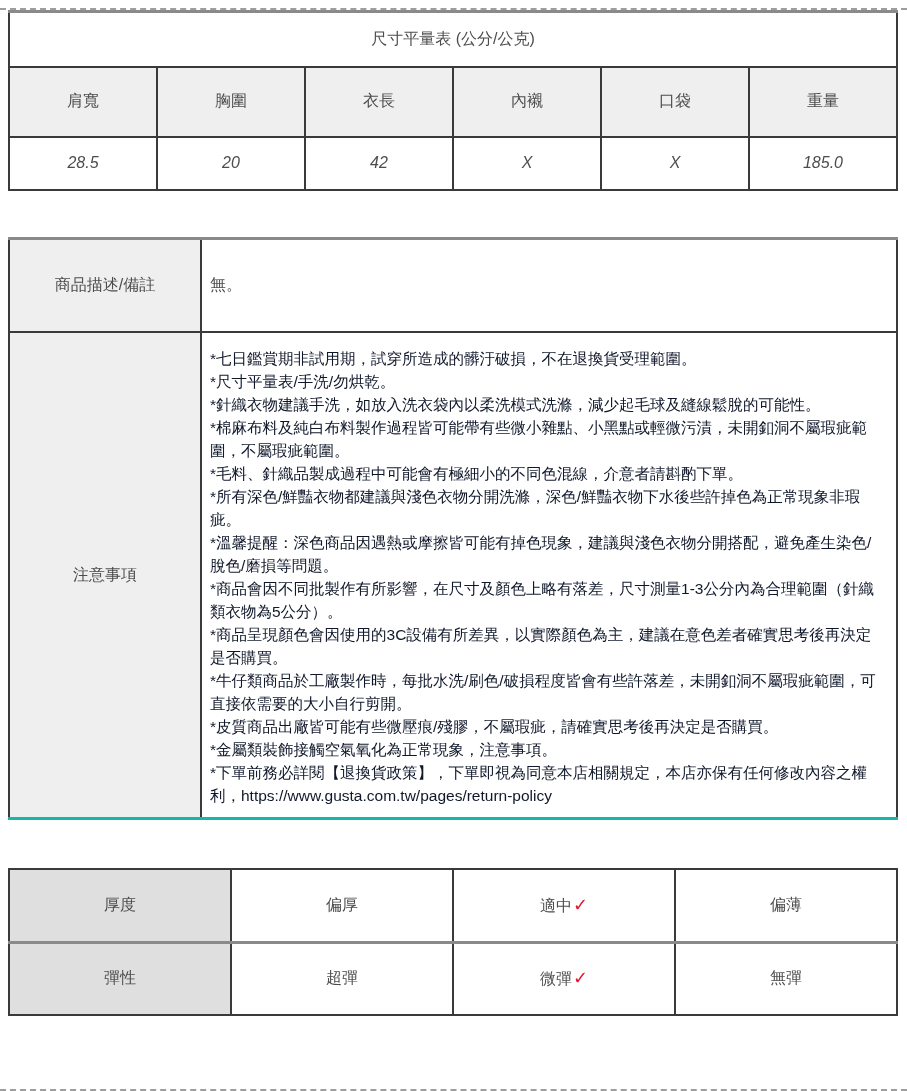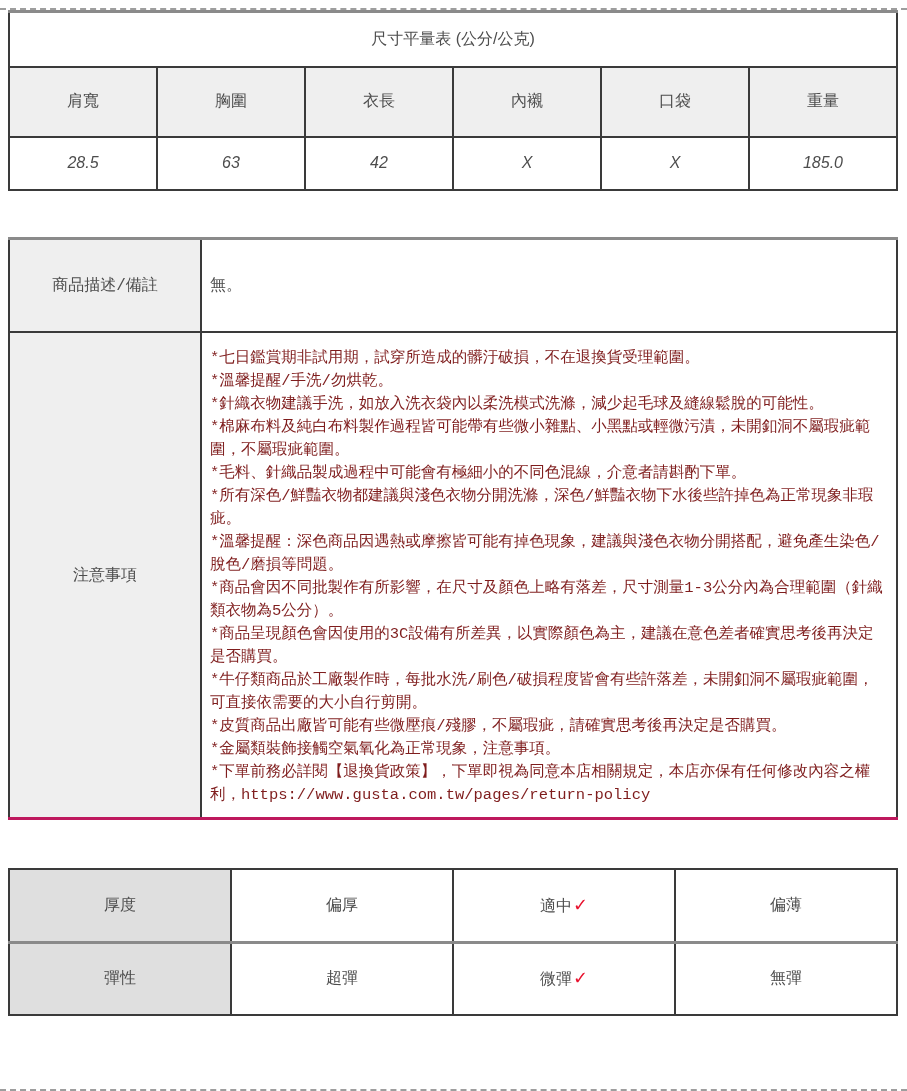--- a/index.html
+++ b/index.html
@@ -32,35 +32,35 @@
     color: #4d4d4d;
     padding: 0;
     overflow: hidden;
   }
   
   .t1 { border-top: 3px solid #8a8a8a; }
   .t1 .title-cell { height: 55px; background: #ffffff; }
   .t1 .head td { height: 70px; background: #efefef; }
   .t1 .vals td { height: 53px; background: #ffffff; font-style: italic; }
   
-  .t2 { border-top: 3px solid #8a8a8a; border-bottom: 3px solid #be185d; margin-top: 46px; font-family: Liberation Mono, monospace; }
+  .t2 { border-top: 3px solid #8a8a8a; border-bottom: 3px solid #14b8a6; margin-top: 46px; }
   .t2 .lbl {
     width: 192px; background: #efefef;
     text-align: center; vertical-align: middle;
   }
   .t2 .cnt {
     background: #ffffff; text-align: left; vertical-align: middle;
     padding: 10px 10px 10px 8px;
   }
   .t2 .desc-row td { height: 94px; }
   .t2 .notice-cell { vertical-align: top; padding-top: 14px; min-height: 476px; }
   .nline {
     font-size: 15.5px;
     line-height: 23px;
-    color: #7f1d1d;
+    color: #0f172a;
     word-break: break-all;
   }
   
   .t3 { margin-top: 48px; }
   .t3 td { height: 73px; background: #ffffff; text-align: center; }
   .t3 .lbl3 { width: 25%; background: #dfdfdf; }
   .t3 .thick td { border-top: 3px solid #8a8a8a; margin-top: 36px; }
   .check {
     color: #e8112d;
     font-size: 18px;
@@ -81,40 +81,40 @@
       <tr class="head">
         <td>肩寬</td>
         <td>胸圍</td>
         <td>衣長</td>
         <td>內襯</td>
         <td>口袋</td>
         <td>重量</td>
       </tr>
       <tr class="vals">
         <td>28.5</td>
-        <td>63</td>
+        <td>20</td>
         <td>42</td>
         <td>X</td>
         <td>X</td>
         <td>185.0</td>
       </tr>
     </tbody>
   </table>
 
   <table class="t2">
     <tbody>
       <tr class="desc-row">
         <td class="lbl">商品描述/備註</td>
         <td class="cnt">無。</td>
       </tr>
       <tr>
         <td class="lbl">注意事項</td>
         <td class="cnt notice-cell">
           <div class="nline">*七日鑑賞期非試用期，試穿所造成的髒汙破損，不在退換貨受理範圍。</div>
-          <div class="nline">*溫馨提醒/手洗/勿烘乾。</div>
+          <div class="nline">*尺寸平量表/手洗/勿烘乾。</div>
           <div class="nline">*針織衣物建議手洗，如放入洗衣袋內以柔洗模式洗滌，減少起毛球及縫線鬆脫的可能性。</div>
           <div class="nline">*棉麻布料及純白布料製作過程皆可能帶有些微小雜點、小黑點或輕微污漬，未開釦洞不屬瑕疵範圍，不屬瑕疵範圍。</div>
           <div class="nline">*毛料、針織品製成過程中可能會有極細小的不同色混線，介意者請斟酌下單。</div>
           <div class="nline">*所有深色/鮮豔衣物都建議與淺色衣物分開洗滌，深色/鮮豔衣物下水後些許掉色為正常現象非瑕疵。</div>
           <div class="nline">*溫馨提醒：深色商品因遇熱或摩擦皆可能有掉色現象，建議與淺色衣物分開搭配，避免產生染色/脫色/磨損等問題。</div>
           <div class="nline">*商品會因不同批製作有所影響，在尺寸及顏色上略有落差，尺寸測量1-3公分內為合理範圍（針織類衣物為5公分）。</div>
           <div class="nline">*商品呈現顏色會因使用的3C設備有所差異，以實際顏色為主，建議在意色差者確實思考後再決定是否購買。</div>
           <div class="nline">*牛仔類商品於工廠製作時，每批水洗/刷色/破損程度皆會有些許落差，未開釦洞不屬瑕疵範圍，可直接依需要的大小自行剪開。</div>
           <div class="nline">*皮質商品出廠皆可能有些微壓痕/殘膠，不屬瑕疵，請確實思考後再決定是否購買。</div>
           <div class="nline">*金屬類裝飾接觸空氣氧化為正常現象，注意事項。</div>

